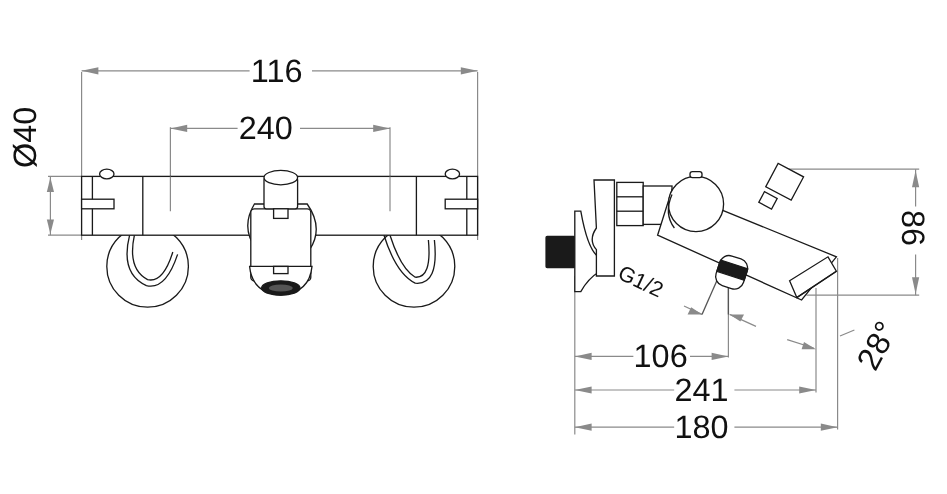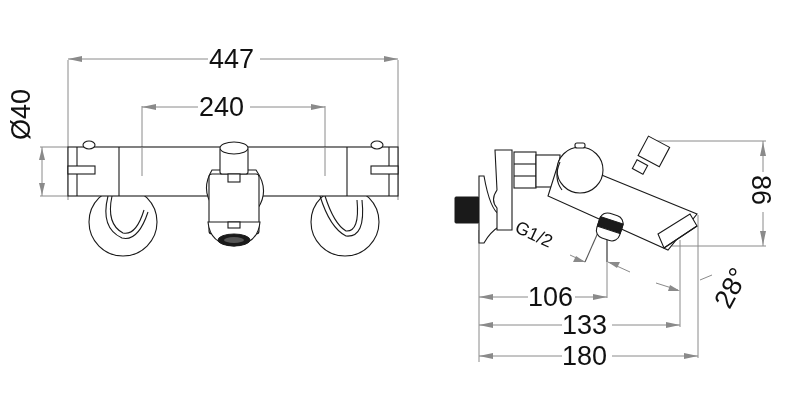--- a/index.html
+++ b/index.html
@@ -137,22 +137,22 @@
     <path class="ln" d="M560,162 Q553,178 562,190"></path>
     <rect class="lnf" x="575" y="143" width="10" height="5" rx="2"></rect>
 
     <g transform="rotate(18 610 226)">
       <rect class="lnf" x="598" y="214" width="24" height="26" rx="8"></rect>
       <rect class="thread" x="598" y="220" width="24" height="10"></rect>
     </g>
   </g>
 </svg>
 
-<div class="lbl big" style="left:209px; top:46px;">447</div>
+<div class="lbl big" style="left:209px; top:46px;">116</div>
 <div class="lbl big" style="left:199px; top:94px;">240</div>
 <div class="lbl big" style="left:8px; top:112px; transform:rotate(-90deg); transform-origin:left top; top:140px;">Ø40</div>
 
 <div class="lbl big" style="left:774px; top:175px; transform:rotate(90deg) translate(0,0); transform-origin:left top;">86</div>
 <div class="lbl big" style="left:710px; top:300px; transform:rotate(-62deg); transform-origin:left top; background:transparent;">28°</div>
 <div class="lbl mid" style="left:520px; top:218px; transform:rotate(25deg); transform-origin:left top; background:transparent;">G1/2</div>
 <div class="lbl big" style="left:528px; top:284px;">106</div>
-<div class="lbl big" style="left:562px; top:312px;">133</div>
+<div class="lbl big" style="left:562px; top:312px;">241</div>
 <div class="lbl big" style="left:562px; top:343px;">180</div>
 
 </body></html>

